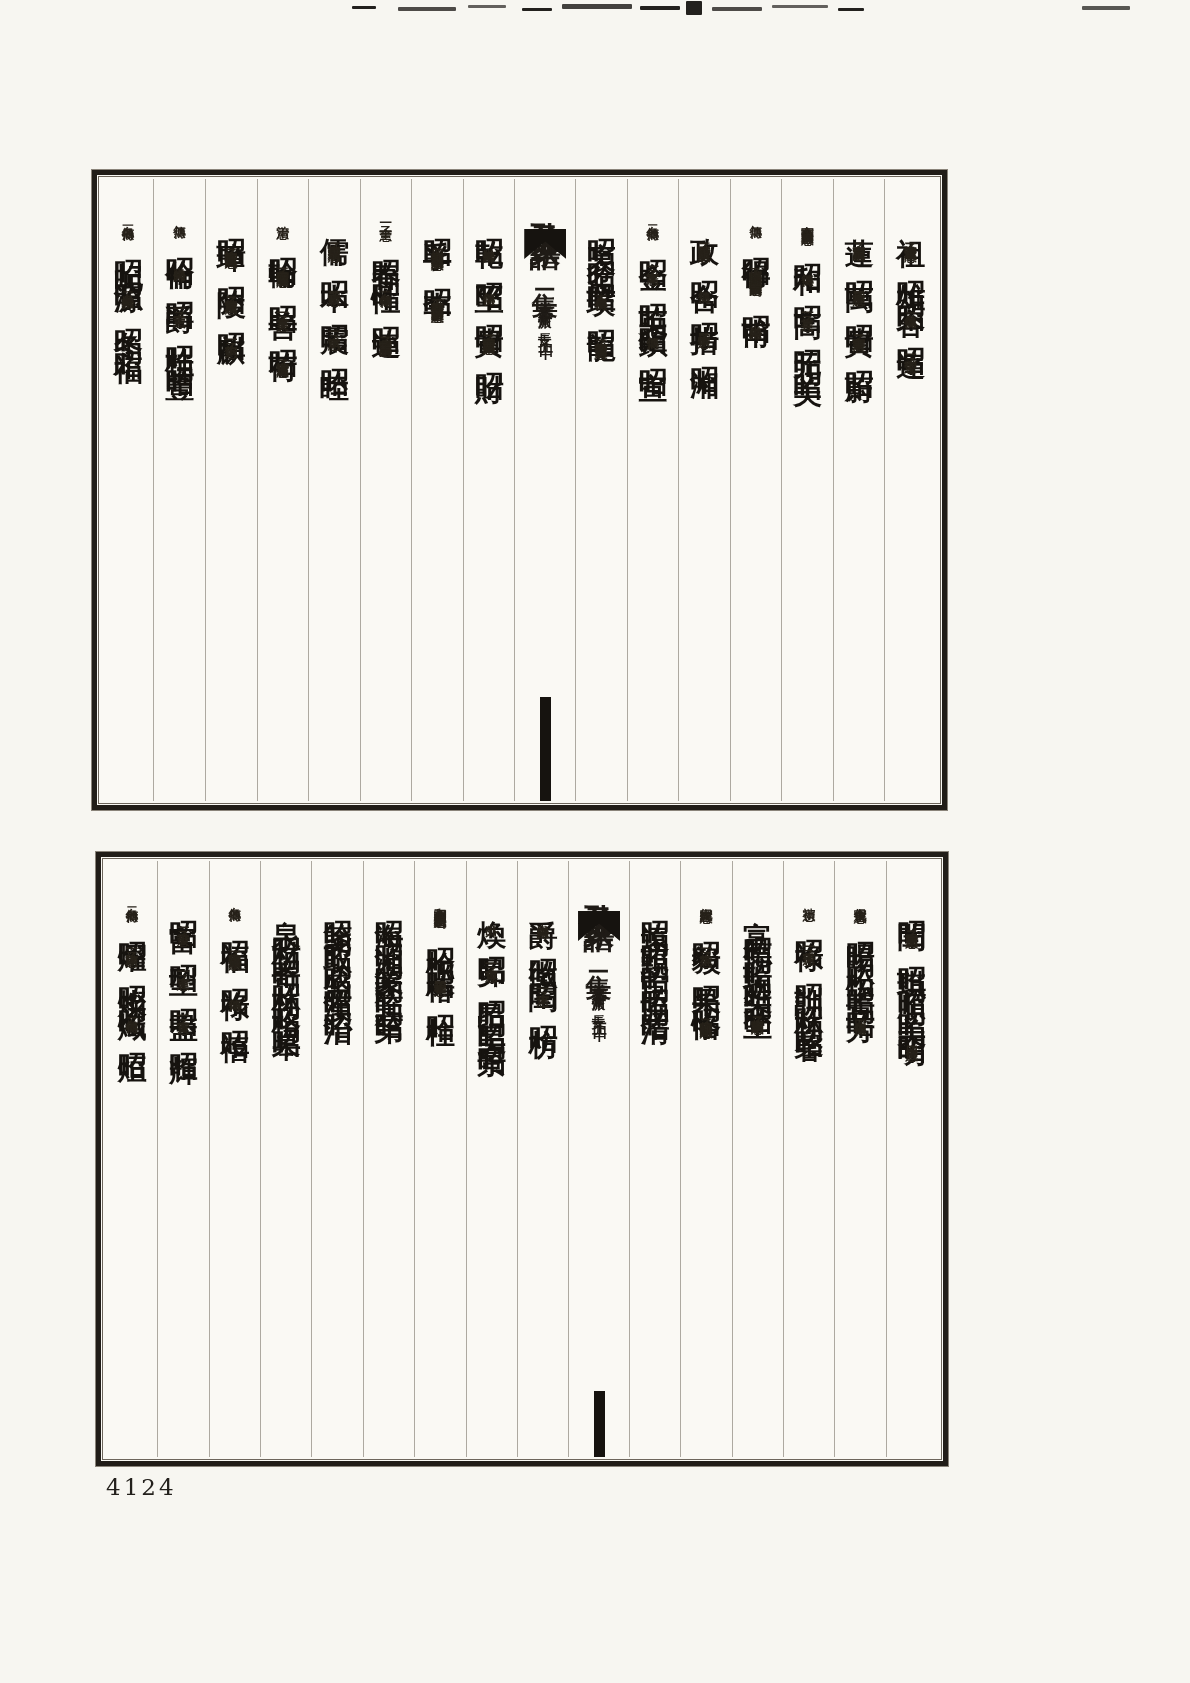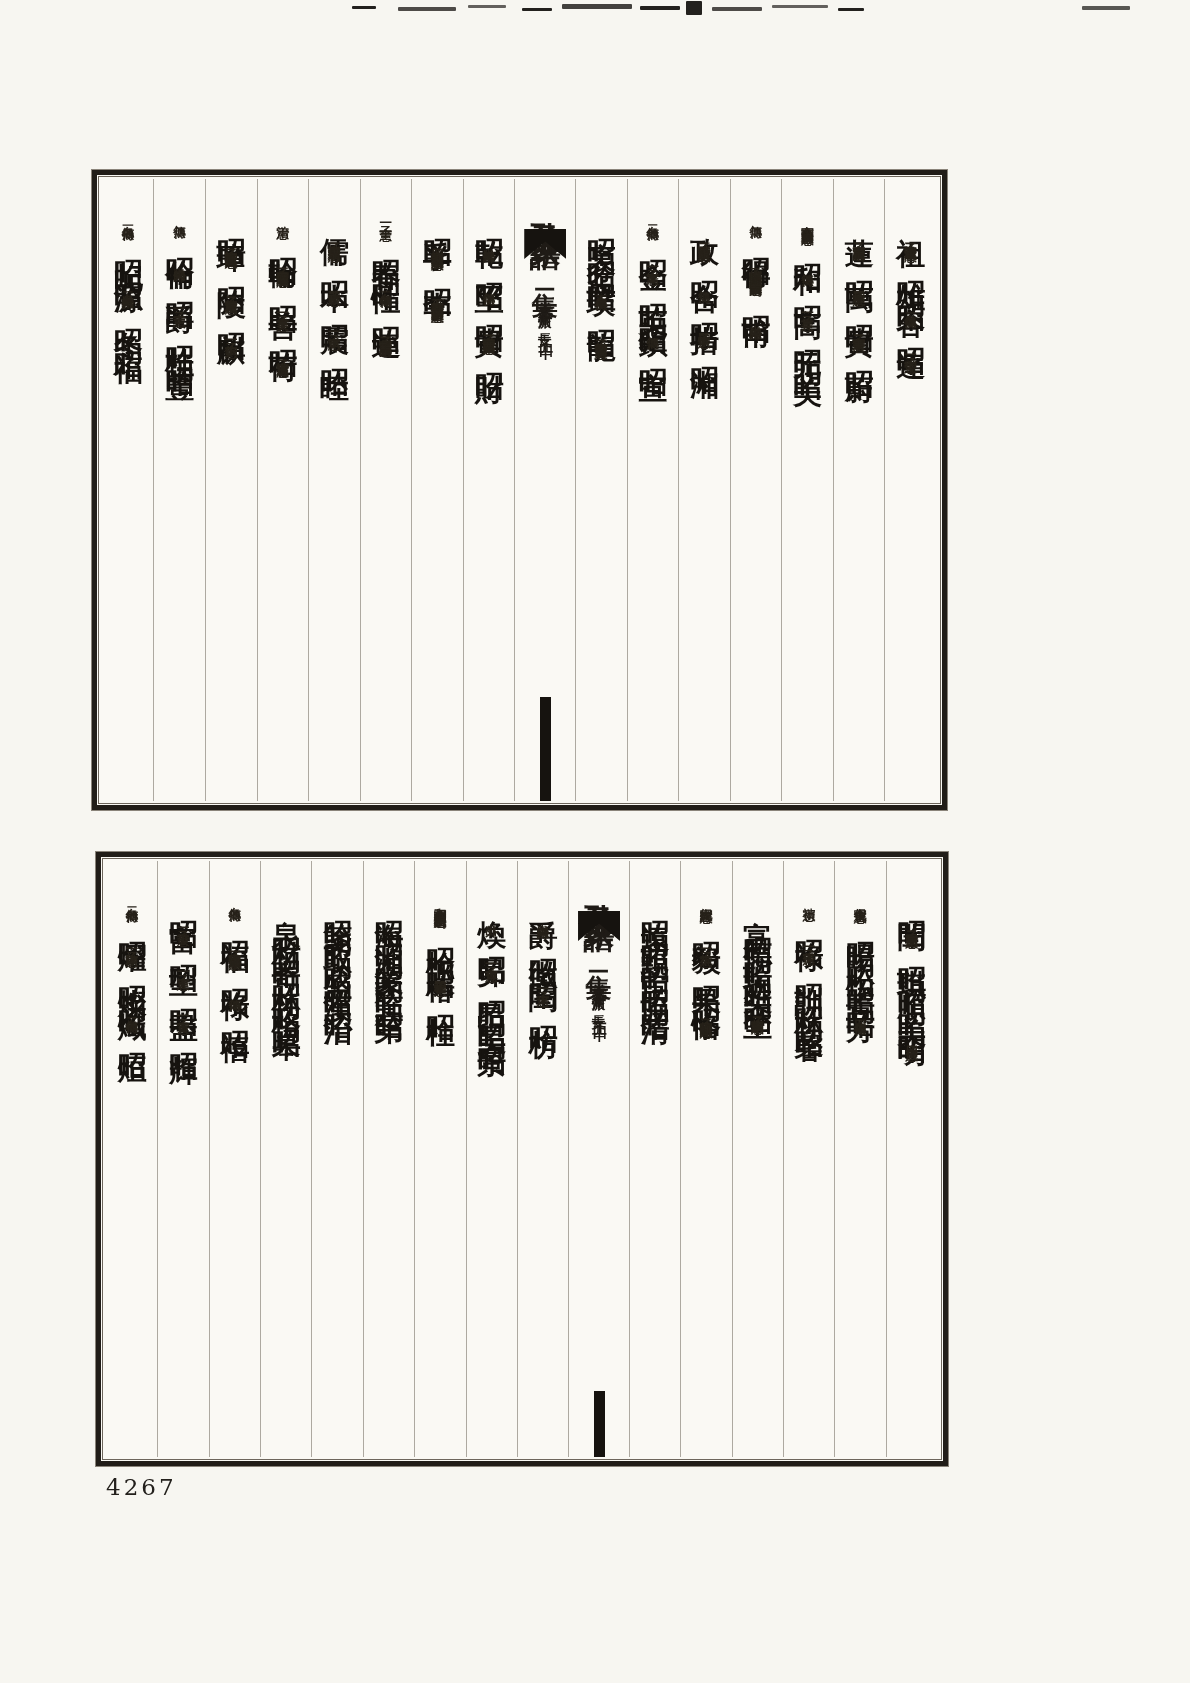--- a/index.html
+++ b/index.html
@@ -420,13 +420,13 @@
         <div class="vtxt person">昭熾</div>
         <div class="vtxt annot">二名無傳</div>
         <div class="vtxt person">昭烜</div>
         <div class="cut cut-note">
           <div class="vtxt annot">出外未歸</div>
         </div>
       </div>
     </div>
 </div>
 
-<div class="page-number">4267</div>
+<div class="page-number">4124</div>
 
 </body></html>

